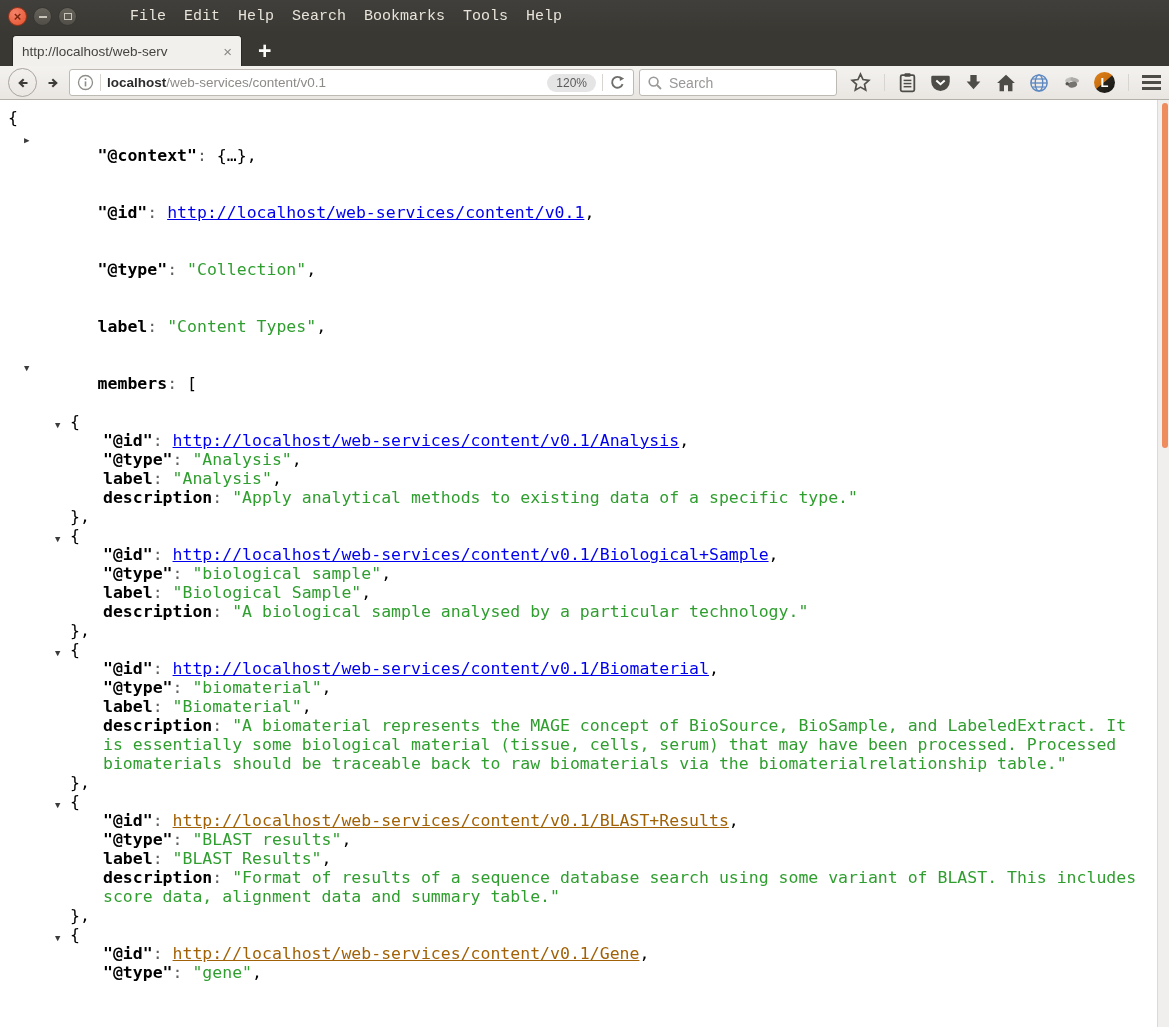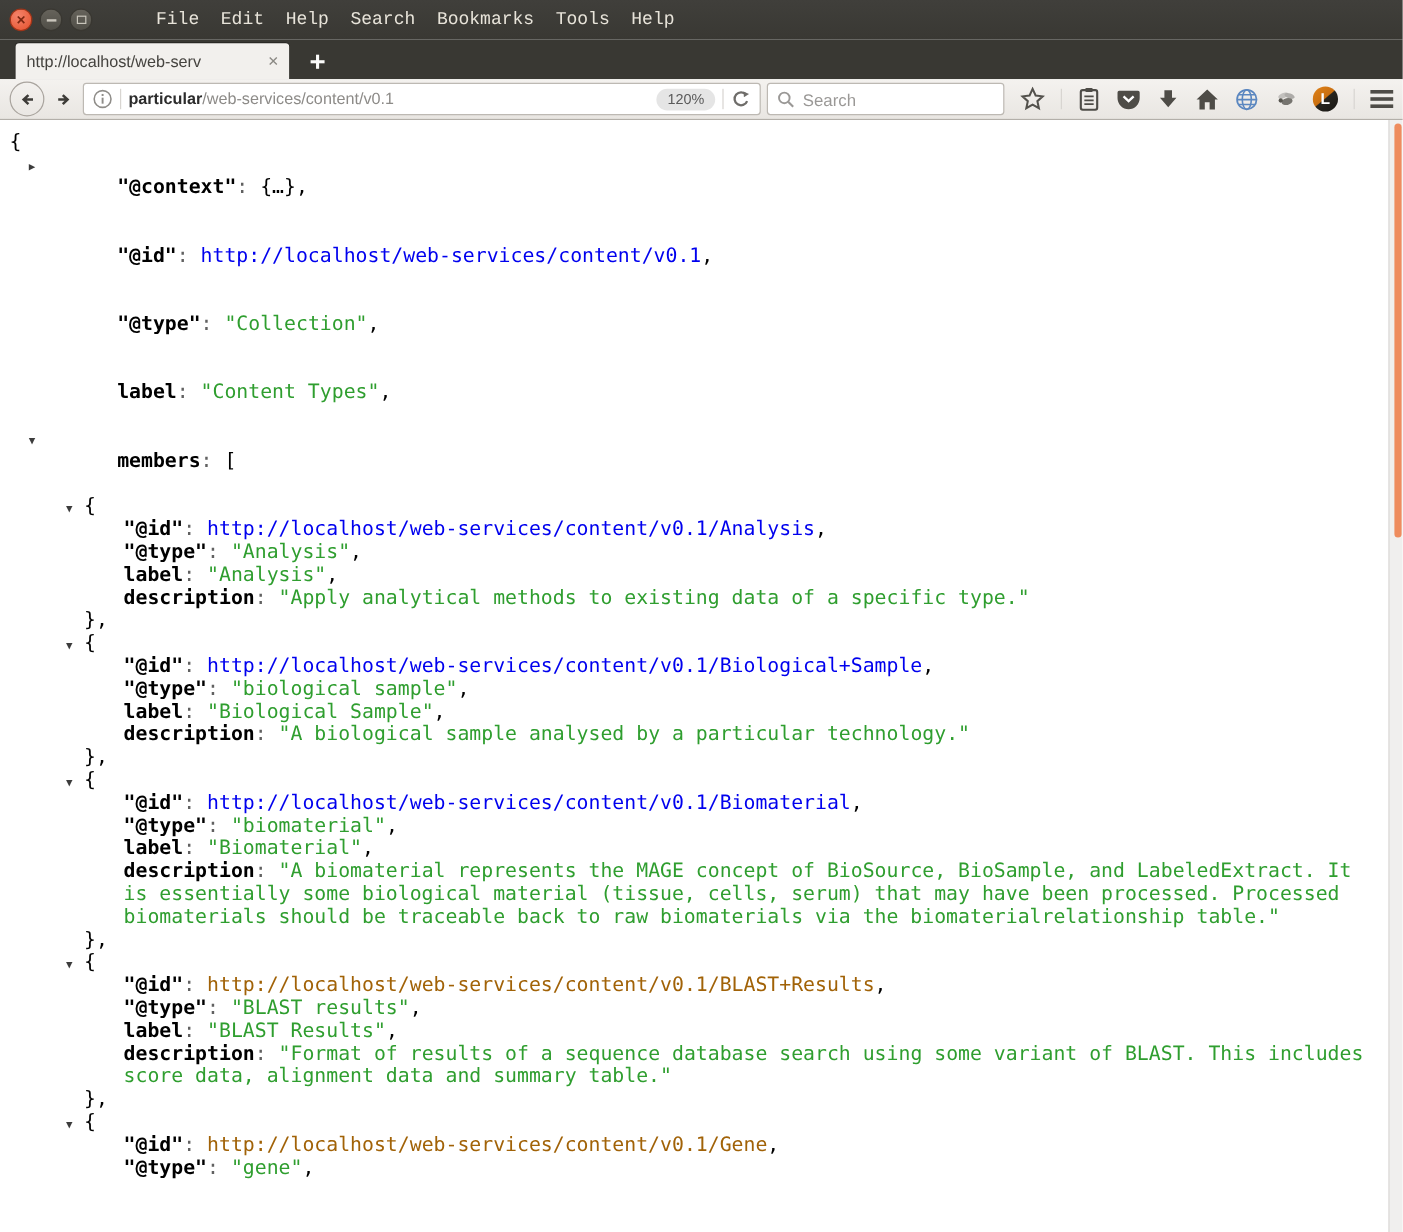--- a/index.html
+++ b/index.html
@@ -73,21 +73,21 @@
   .i1 { padding-left: 30px; }
   .i2b { padding-left: 62px; }
   .i3 { padding-left: 95px; }
   .twisty { position: absolute; font-size: 9px; color: #3c3c3c; top: 4px; cursor: pointer; }
   .i1 .twisty { left: 16px; }
   .i2b .twisty { left: 47px; }
   .key { font-weight: bold; color: #000; }
   .colon { color: #616161; }
   .str { color: #2f9e2f; }
   .num { color: #2b2bd5; }
-  .link { color: #0000ee; cursor: pointer; }
+  .link { color: #0000ee; text-decoration: underline; cursor: pointer; }
   .link.visited { color: #a16207; }
 
   
   .scrollbar { position: absolute; top: 0; right: 0; width: 12px; height: 100%; background: #f0efee; border-left: 1px solid #dbd9d7; }
   .scroll-thumb { position: absolute; top: 3px; right: 1px; width: 6px; height: 345px; border-radius: 3px; background: #ee8c5e; }
 </style>
 </head>
 <body>
 
 <div class="menubar">
@@ -134,21 +134,21 @@
   </div>
 
   <div class="urlbar">
     <svg class="ticon" width="17" height="17" viewBox="0 0 17 17">
         <circle cx="8.5" cy="8.5" r="7" stroke="#8f8d89" stroke-width="1.3" fill="none"></circle>
         <rect x="7.7" y="7.4" width="1.6" height="5" fill="#8f8d89"></rect>
         <rect x="7.7" y="4.3" width="1.6" height="1.7" fill="#8f8d89"></rect>
       </svg>
     <div class="vsep"></div>
     <div class="url-text">
-      <span class="url-host">particular</span><span class="url-path">/web-services/content/v0.1</span>
+      <span class="url-host">localhost</span><span class="url-path">/web-services/content/v0.1</span>
     </div>
     <div class="spacer"></div>
     <div class="zoom-pill">120%</div>
     <div class="vsep"></div>
     <svg class="ticon" width="17" height="17" viewBox="0 0 17 17">
         <path d="M13.6 10.2 A5.4 5.4 0 1 1 12.8 5" stroke="#6f6d6a" stroke-width="1.9" fill="none"></path>
         <polygon points="10.6,2.2 15.2,4.4 10.9,7.0" fill="#6f6d6a"></polygon>
       </svg>
   </div>
 

